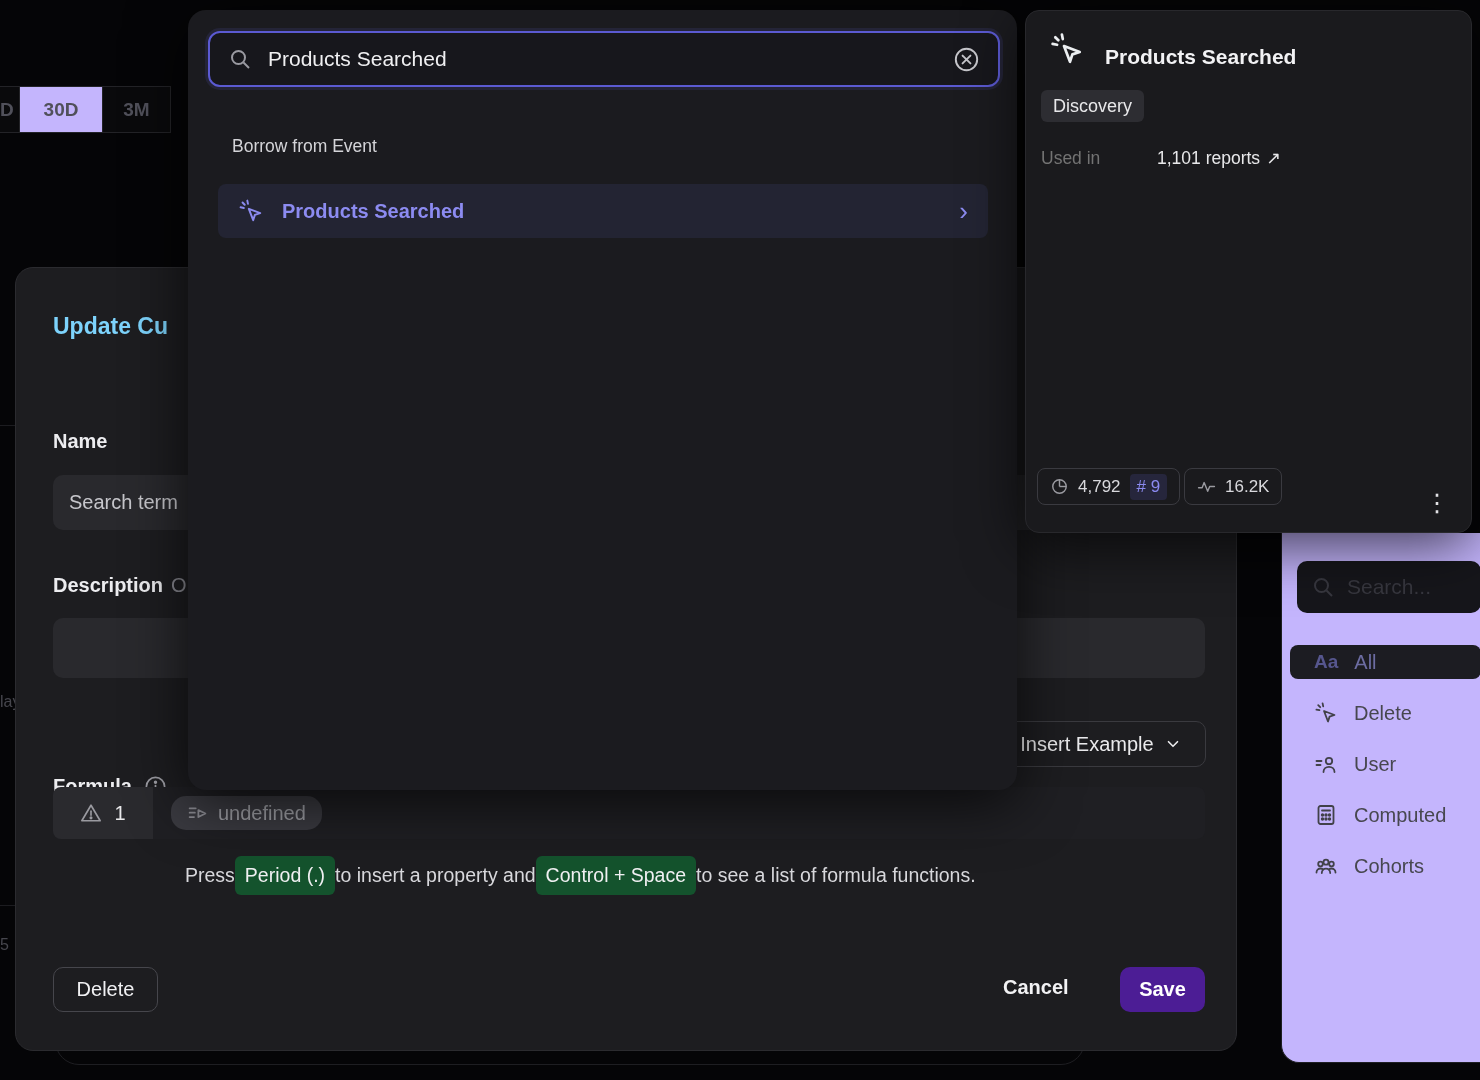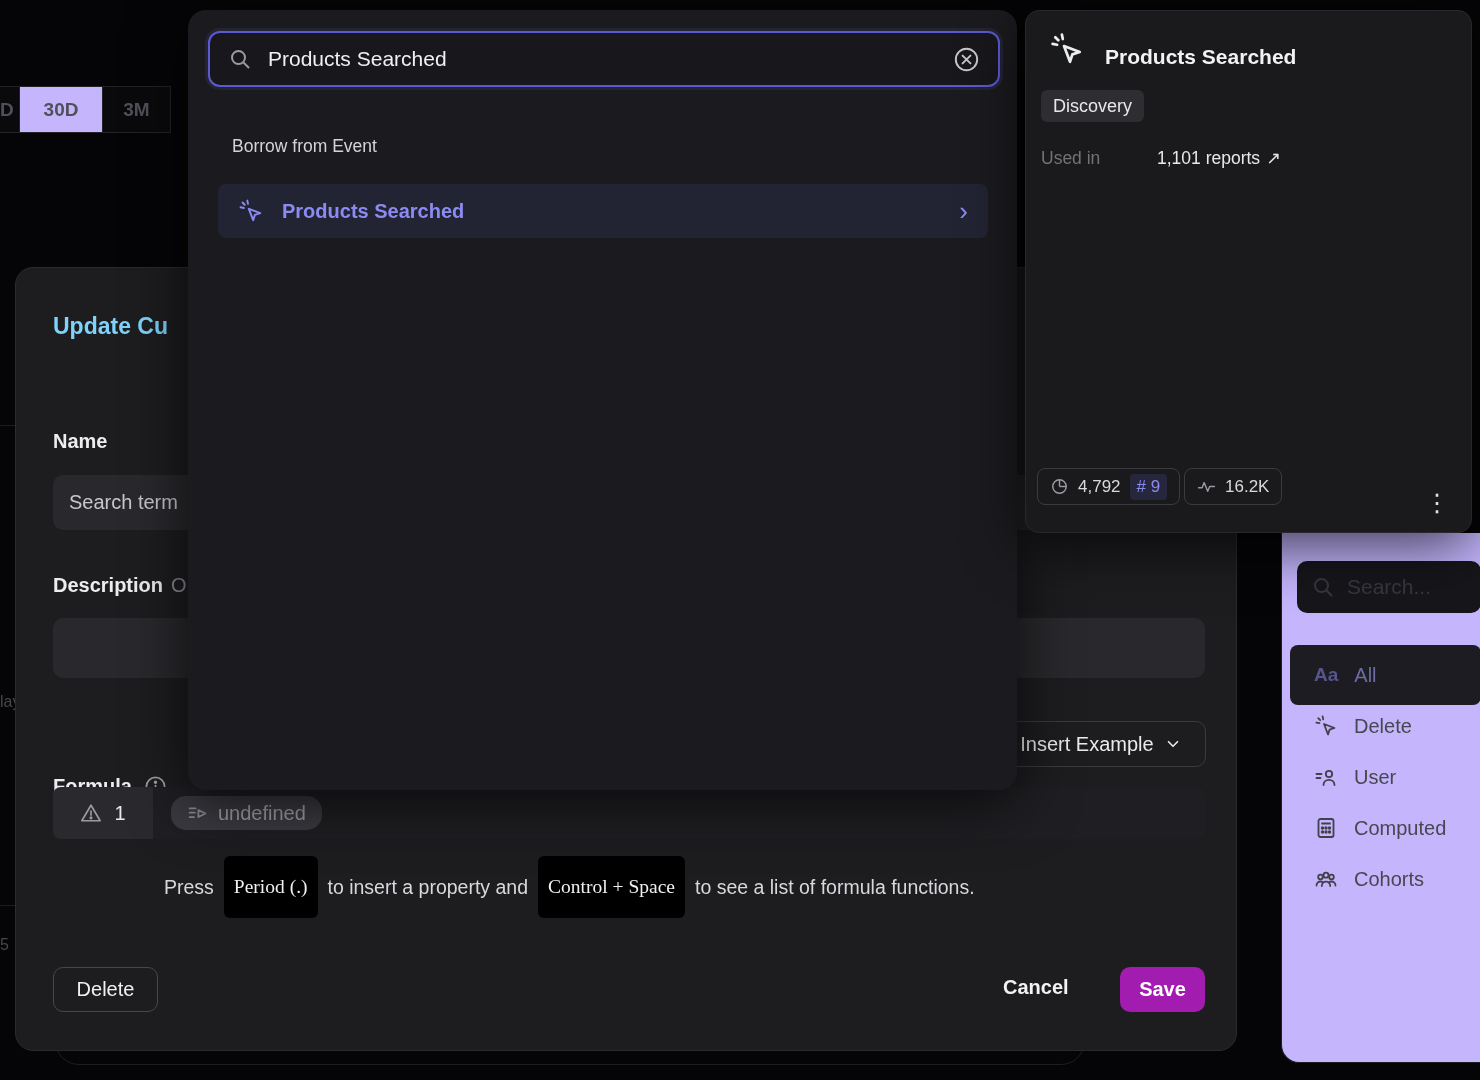--- a/index.html
+++ b/index.html
@@ -20,21 +20,21 @@
                 border-radius:24px; z-index:0; }
 
   
   #bg-sidebar { left:1281px; top:533px; width:199px; height:530px; background:#c4b5fd;
                 border-left:1px solid #1f1f23; border-bottom:1px solid #1f1f23;
                 border-radius:0 0 0 18px; z-index:0; }
   #sb-search { position:absolute; left:15px; top:28px; width:184px; height:52px;
                background:#16161b; border-radius:10px; display:flex; align-items:center;
                gap:12px; padding:0 14px; color:#37373f; }
   #sb-search .sb-ph { font-size:21px; }
-  .sb-item { position:absolute; left:8px; width:191px; height:60px; display:flex;
+  .sb-item { position:absolute; left:8px; width:191px; height:34px; display:flex;
              align-items:center; gap:16px; padding:0 10px 0 24px; border-radius:8px;
              color:#47474f; font-size:20px; }
   .sb-item.sel { background:#1c1c22; }
   .sb-item .sb-ico { width:24px; height:24px; color:#414149; flex:0 0 auto; }
   .sb-item.sel .aa { color:#56568e; font-weight:bold; font-size:19px; }
   .sb-item.sel .sb-label { color:#6c6ca2; }
 
   
   #dialog { left:15px; top:267px; width:1222px; height:784px; background:#1d1d20;
             border:1px solid #2b2b2f; border-radius:18px; z-index:1; }
@@ -58,31 +58,31 @@
   #formula-bar { position:absolute; left:37px; top:519px; width:1152px; height:52px; display:flex; }
   #formula-warn { width:100px; background:#2a2a2e; border-radius:8px 0 0 8px; display:flex;
                   align-items:center; justify-content:center; gap:12px; color:#e8e8ea;
                   font-size:20px; }
   #formula-warn .warn-ico { width:22px; height:22px; color:#9a9aa0; }
   #formula-main { flex:1; background:#1f1f23; border-radius:0 8px 8px 0; display:flex;
                   align-items:center; padding:0 18px; }
   #formula-chip { background:#3a3a40; border-radius:15px; height:34px; display:flex;
                   align-items:center; gap:10px; padding:0 16px; color:#9fa0a6; font-size:20px; }
   #formula-chip .prop-ico { width:21px; height:21px; color:#8c8c93; }
-  #hint { position:absolute; left:148px; top:588px; font-size:19.5px; color:#d8d8dc;
-          display:flex; align-items:center; gap:10px; white-space:nowrap; }
-  .kbd { background:#000000; border-radius:6px; padding:20px 10px; color:#f0f0f2;font-family:Liberation Serif, serif; }
+  #hint { position:absolute; left:169px; top:588px; font-size:19.5px; color:#d8d8dc;
+          display:flex; align-items:center; white-space:nowrap; }
+  .kbd { background:#14532d; border-radius:6px; padding:8px 10px; color:#f0f0f2; }
   #delete-btn { position:absolute; left:37px; top:699px; width:105px; height:45px;
                 border:1px solid #46464c; border-radius:10px; background:transparent;
                 color:#f0f0f2; font-size:20px; font-weight:500; display:flex;
                 align-items:center; justify-content:center; }
   #cancel-btn { position:absolute; left:987px; top:708px; color:#f2f2f4; font-size:20px;
                 font-weight:bold; }
   #save-btn { position:absolute; left:1104px; top:699px; width:85px; height:45px;
-              border-radius:10px; background:#a21caf; color:#ffffff; font-size:20px;
+              border-radius:10px; background:#4c1d95; color:#ffffff; font-size:20px;
               font-weight:bold; display:flex; align-items:center; justify-content:center; }
 
   
   #overlay { left:188px; top:10px; width:829px; height:780px; background:#1b1b1f;
              border-radius:18px; box-shadow:0 12px 60px rgba(0,0,0,.7); z-index:2; }
   #ov-search { position:absolute; left:20px; top:21px; width:792px; height:56px;
                background:#17171c; border:2px solid #5b5ad2; border-radius:12px;
                box-shadow:0 0 0 3px rgba(70,70,140,.22); display:flex; align-items:center;
                gap:16px; padding:0 18px; }
   #ov-search .mag { width:24px; height:24px; color:#9a9aa1; flex:0 0 auto; }

